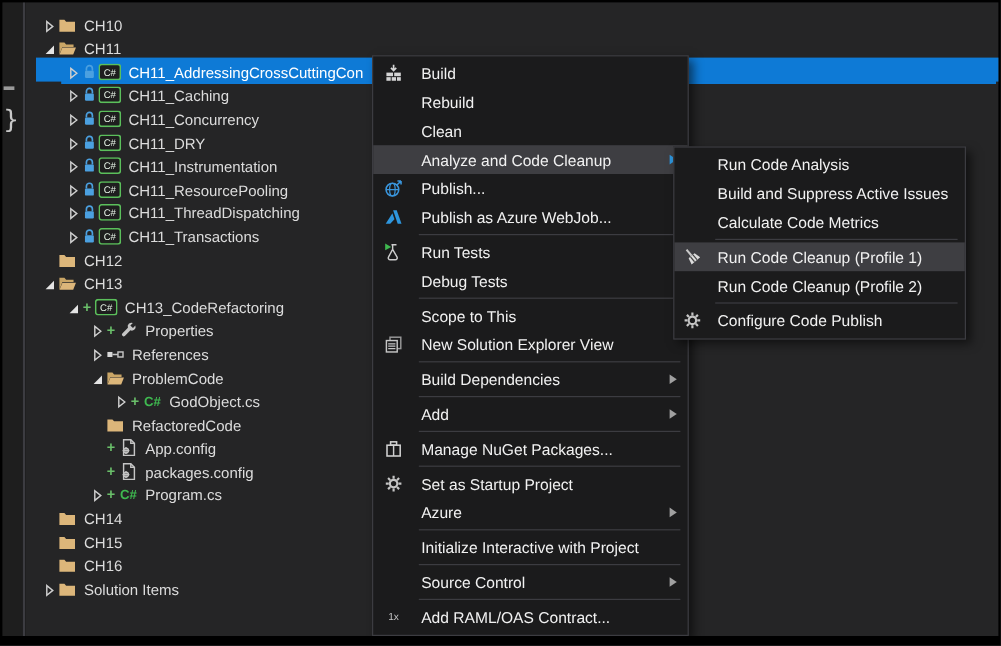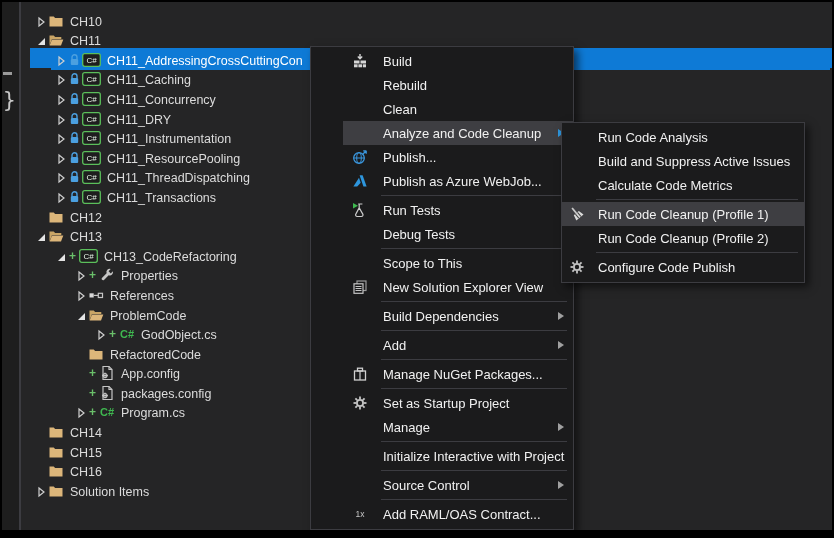--- a/index.html
+++ b/index.html
@@ -20,21 +20,21 @@
   .tree-row.selected .tree-label{color:#fff;}
   .indent{flex:none;height:1px;}
   .expander{flex:none;width:14px;height:14px;display:inline-flex;align-items:center;justify-content:center;}
   .ticon{flex:none;display:inline-flex;align-items:center;justify-content:center;width:16px;height:16px;margin-right:2px;}
   .ticon.lock{width:12px;}
   .ticon.csharp-project{width:19px;}
   .ticon.plus{width:9px;color:#6abf6a;font-weight:bold;font-size:12px;}
   .tree-label{margin-left:4px;color:var(--treetext);font-size:12.5px;}
   .menu{position:absolute;background:var(--menubg);border:1px solid var(--menuborder);
         padding:2px 0 3px 0;box-shadow:4px 4px 8px rgba(0,0,0,.55);}
-  #context-menu{left:310px;top:46px;width:264px;z-index:5;padding-left:32px;}
+  #context-menu{left:310px;top:46px;width:264px;z-index:5;}
   #submenu{left:561px;top:122px;width:244px;z-index:6;}
   .menu-item{position:relative;display:flex;align-items:center;height:24px;color:var(--menutext);font-size:13px;white-space:nowrap;}
   #context-menu .menu-item{padding-left:40px;}
   #submenu .menu-item{padding-left:36px;}
   .menu-item.highlighted{background:var(--hover);}
   .micon{position:absolute;top:50%;transform:translateY(-50%);display:inline-flex;align-items:center;justify-content:center;width:18px;height:18px;}
   #context-menu .micon{left:7px;justify-content:flex-end;}
   #submenu .micon{left:6px;}
   .arrow{position:absolute;right:9px;top:50%;transform:translateY(-50%);width:0;height:0;
          border-top:4.5px solid transparent;border-bottom:4.5px solid transparent;border-left:6px solid #a0a0a0;}
@@ -564,21 +564,21 @@
               <line x1="10.8" y1="10.8" x2="12.6" y2="12.6"></line>
               <line x1="3.4" y1="12.6" x2="5.2" y2="10.8"></line>
               <line x1="10.8" y1="5.2" x2="12.6" y2="3.4"></line>
             </g>
             <circle cx="8" cy="8" r="3.1" fill="none" stroke="#c5c5c5" stroke-width="1.8"></circle>
           </svg>
         </span>
         <span>Set as Startup Project</span>
       </div>
       <div class="menu-item">
-        <span>Manage</span>
+        <span>Azure</span>
         <span class="arrow"></span>
       </div>
       <div class="menu-sep"></div>
       <div class="menu-item">
         <span>Initialize Interactive with Project</span>
       </div>
       <div class="menu-sep"></div>
       <div class="menu-item">
         <span>Source Control</span>
         <span class="arrow"></span>

